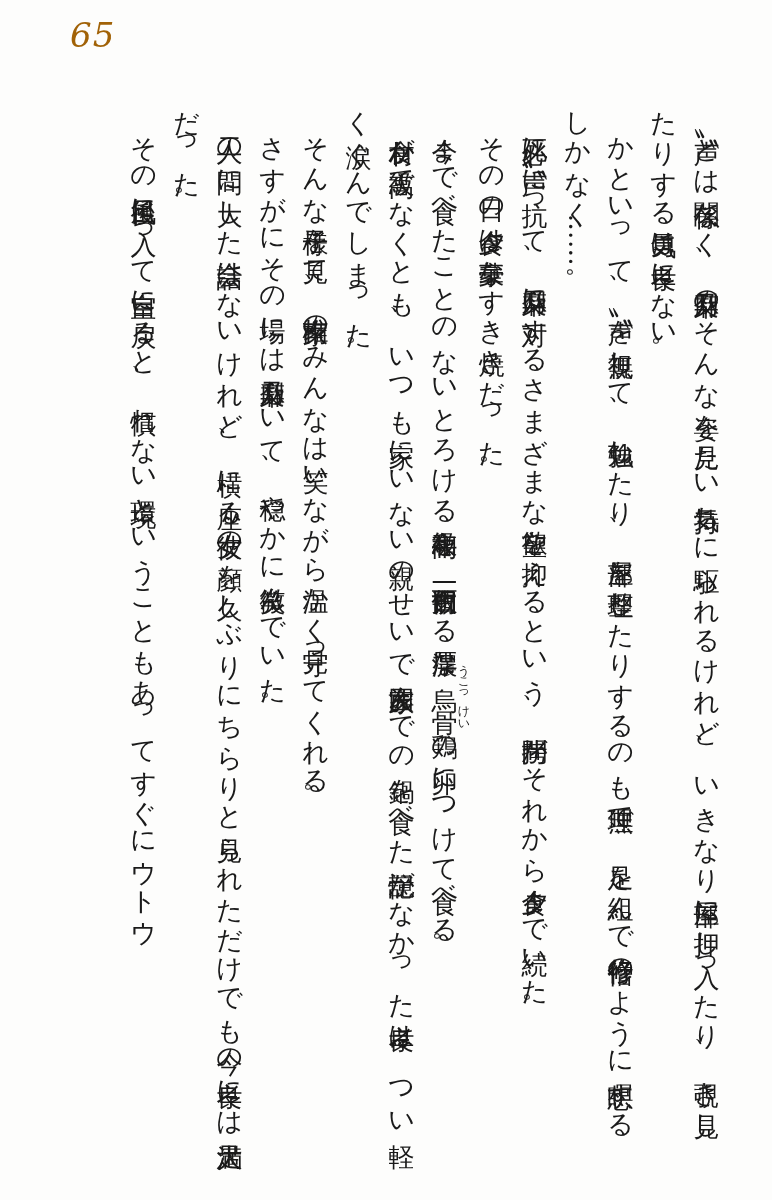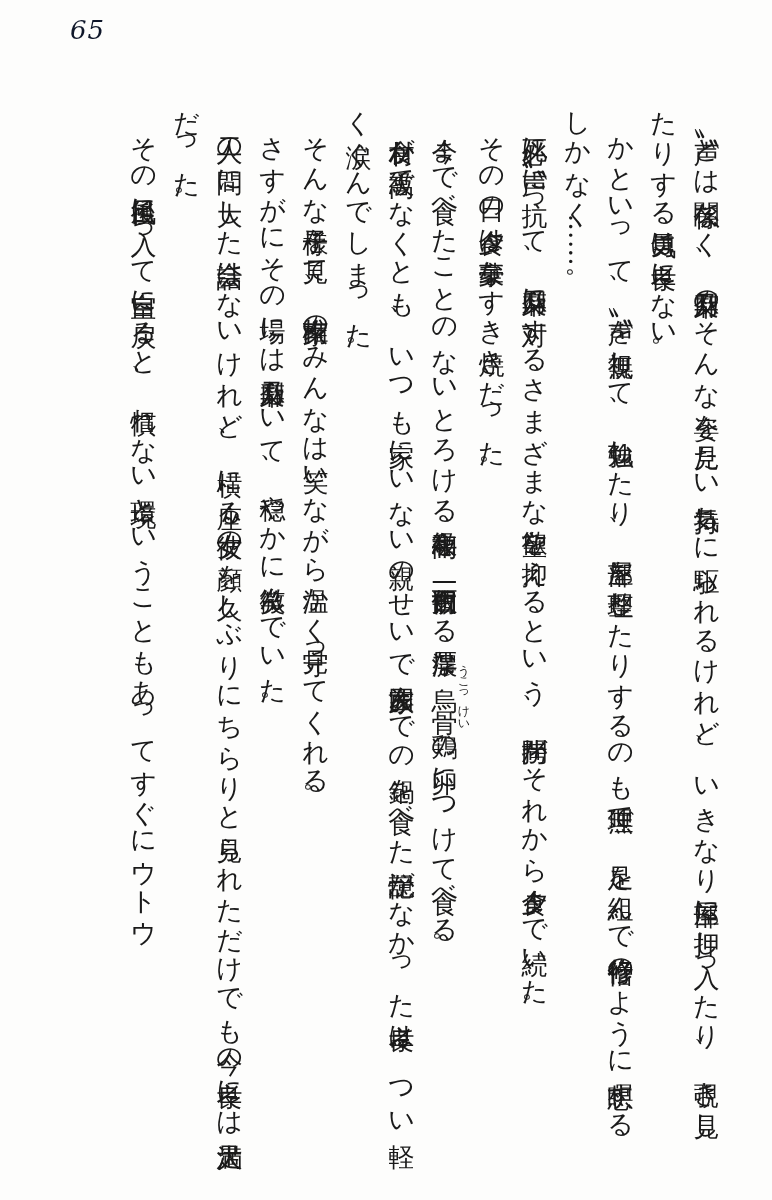--- a/index.html
+++ b/index.html
@@ -8,23 +8,23 @@
     height: 1200px;
     background: #fdfdfc;
     position: relative;
     overflow: hidden;
     font-family: "DejaVu Serif", "Liberation Serif", serif;
   }
   .page-number {
     position: absolute;
     top: 15px;
     left: 70px;
-    font-size: 26px;
+    font-size: 34px;
     font-style: italic;
-    color: #0f172a;
+    color: #a16207;
     letter-spacing: 1px;
   }
   .text-block {
     position: absolute;
     top: 93px;
     right: 44px;
     height: 1032px;
     writing-mode: vertical-rl;
     -webkit-writing-mode: vertical-rl;
     text-orientation: mixed;

